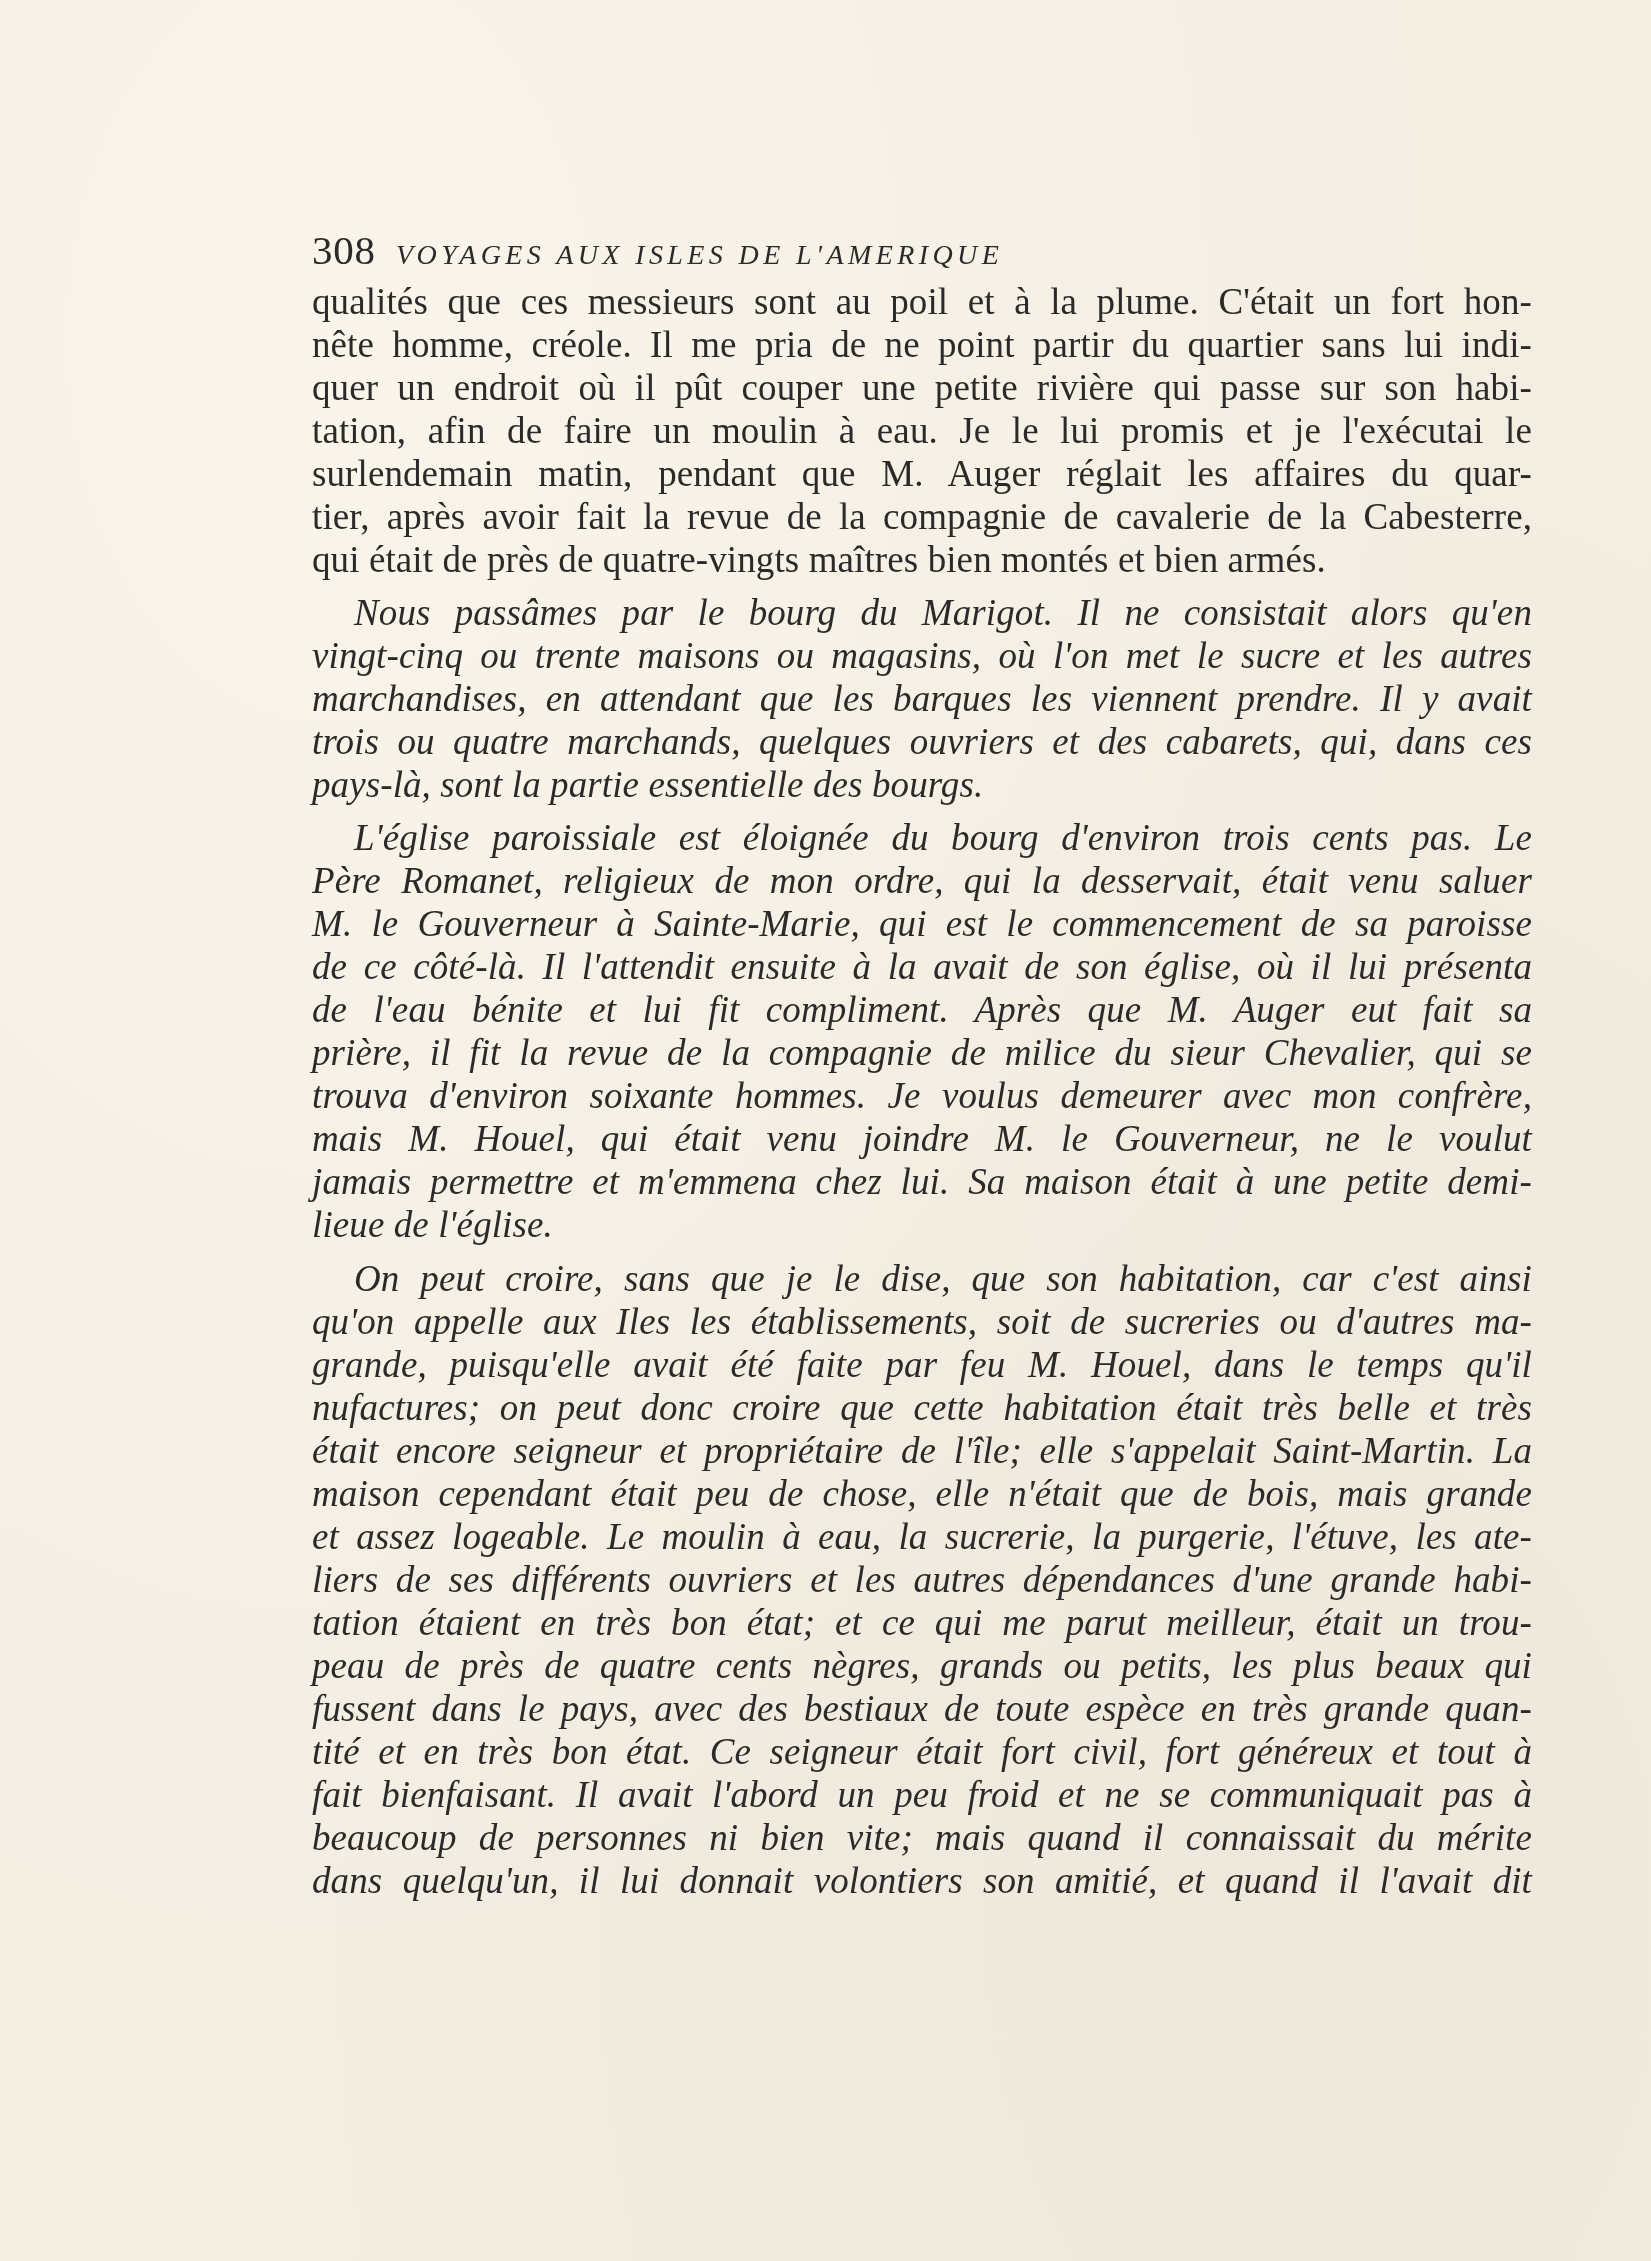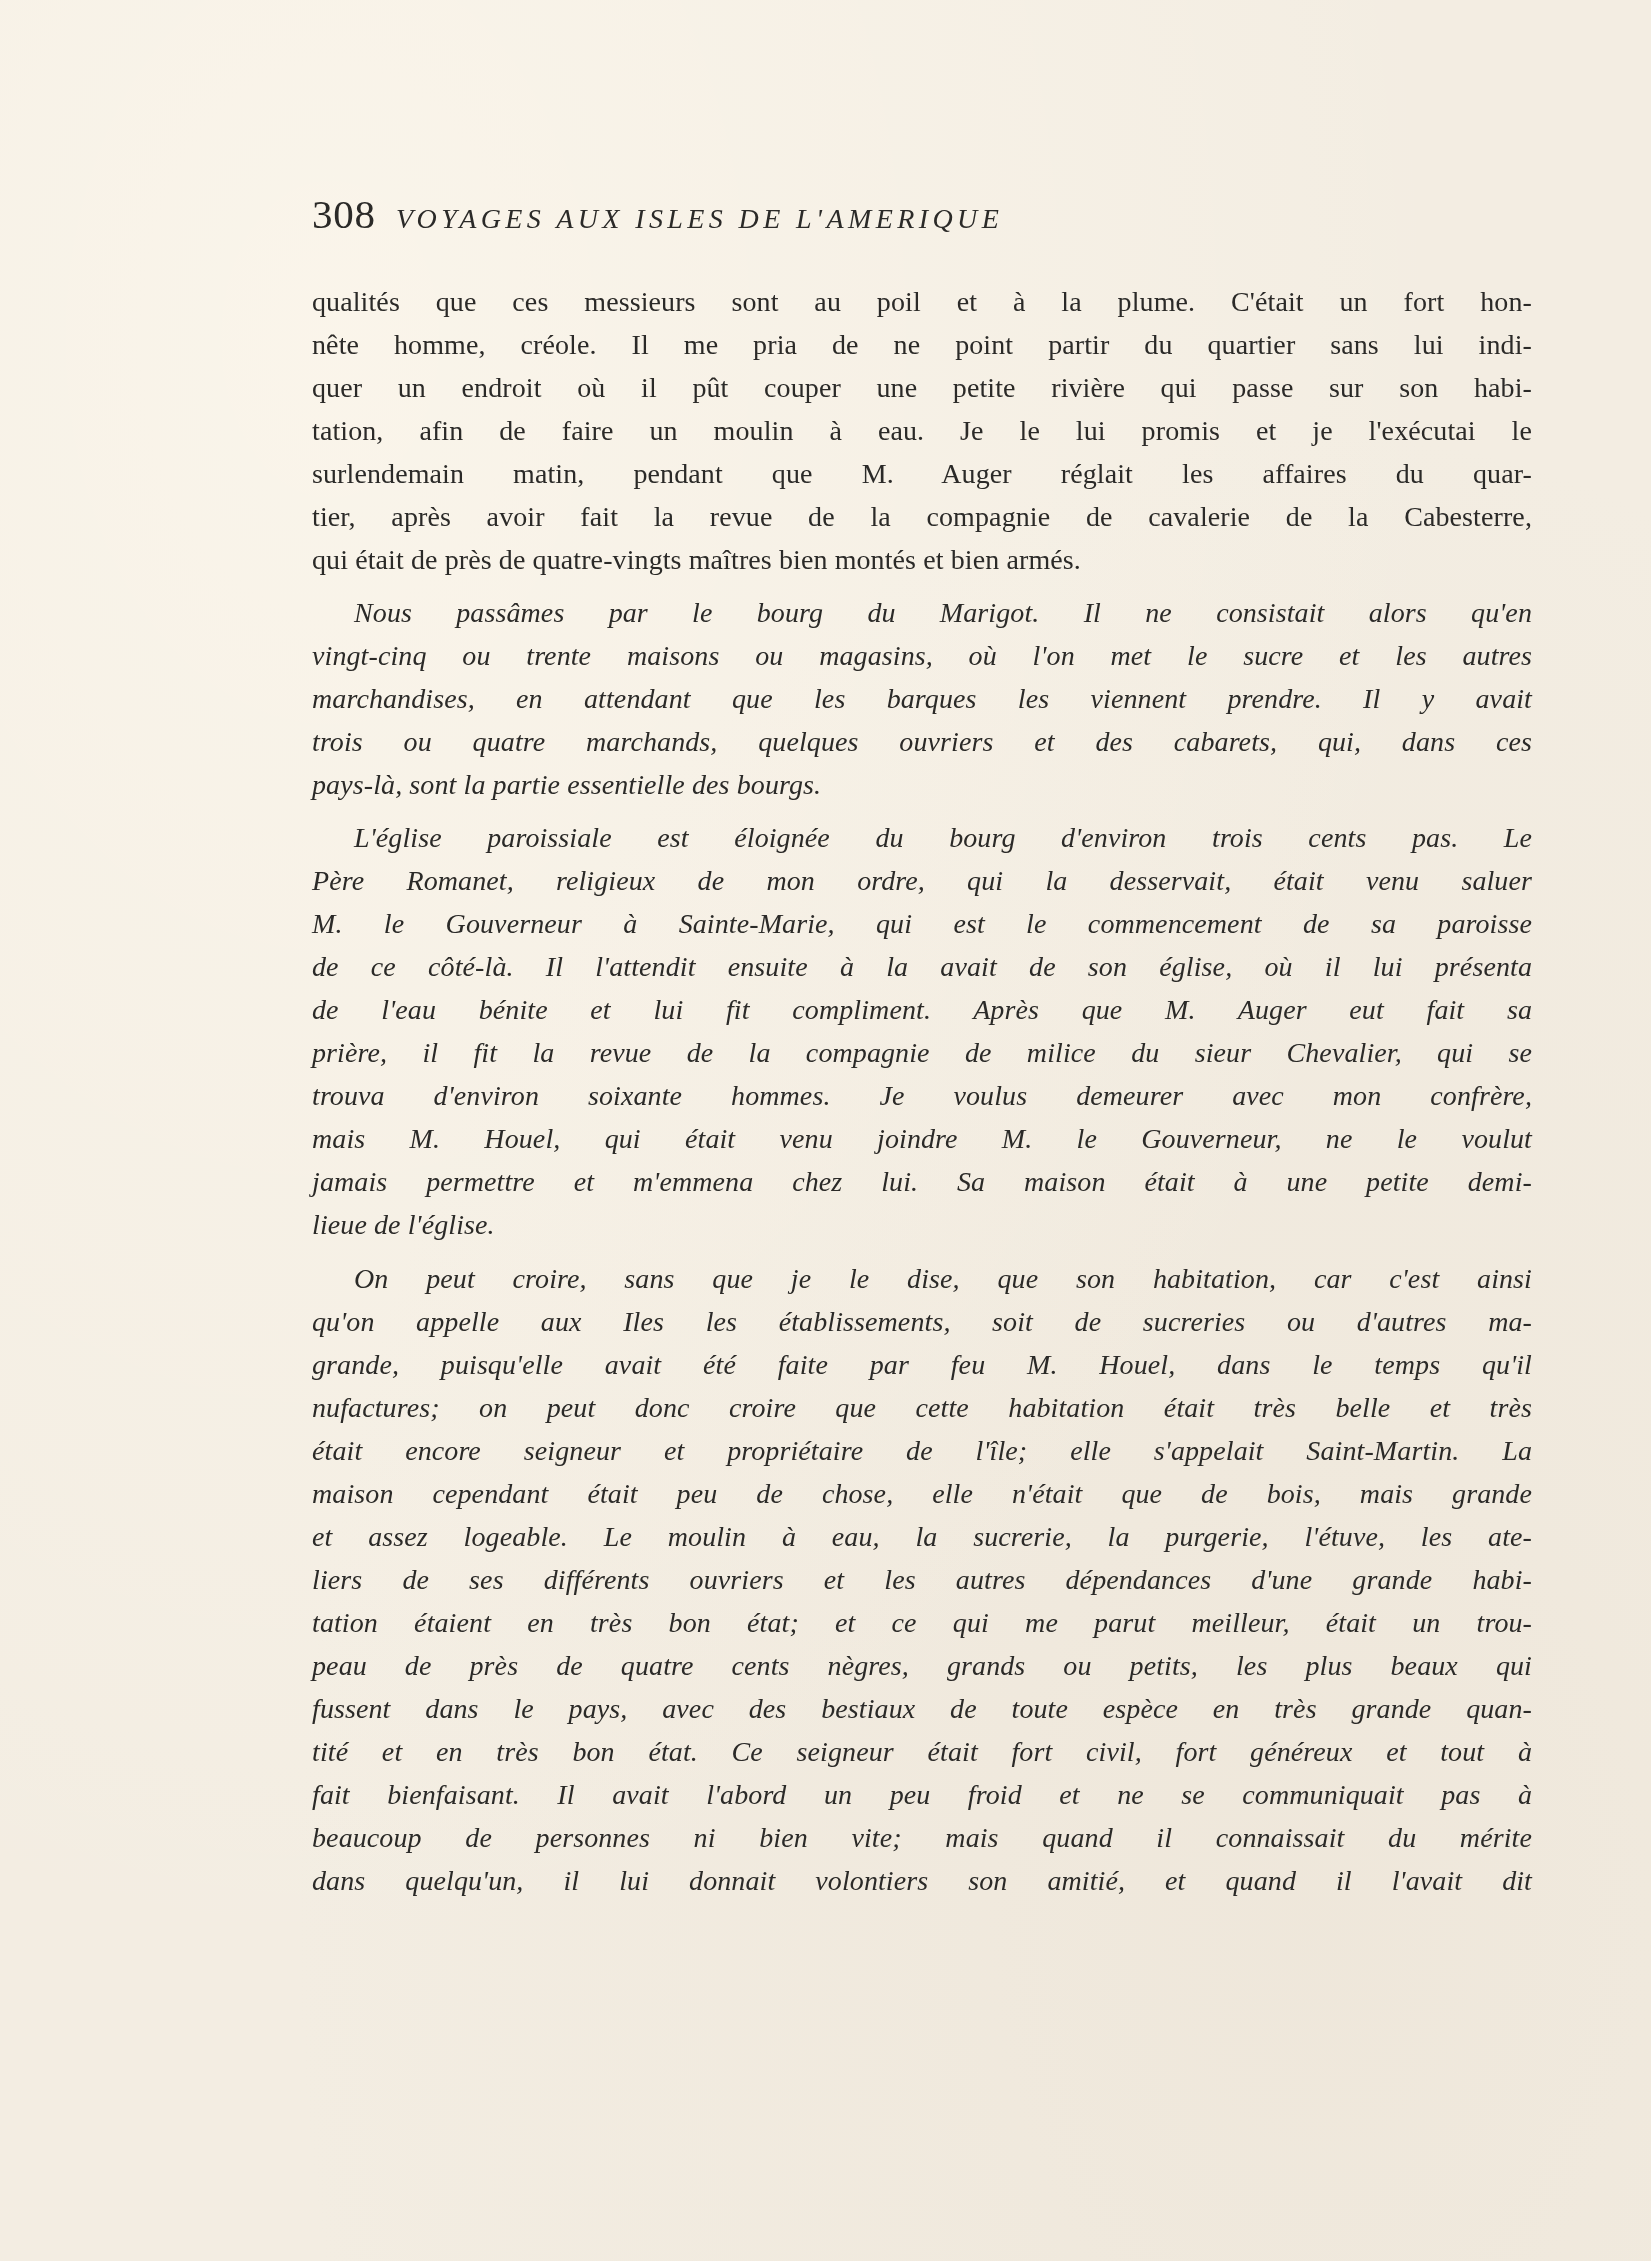--- a/index.html
+++ b/index.html
@@ -27,30 +27,31 @@
       display: flex;
       align-items: baseline;
       height: 65px;
       font-family: "Liberation Serif", "DejaVu Serif", serif;
       color: #2b2a28;
     }
     .folio {
       font-size: 41px;
       margin-right: 20.3px;
       letter-spacing: 0.7px;
+      margin-top: 36px;
     }
     .head-title {
       font-size: 28px;
       font-style: italic;
       letter-spacing: 4.4px;
     }
     .body-text {
       margin-top: 25px;
       font-family: "Liberation Serif", "DejaVu Serif", serif;
-      font-size: 28px;
+      font-size: 37px;
       line-height: 43px;
       text-align: justify;
       text-align-last: justify;
       letter-spacing: 0.1px;
     }
     .para {
       margin: 0;
     }
     .para + .para {
       margin-top: 10.2px;

